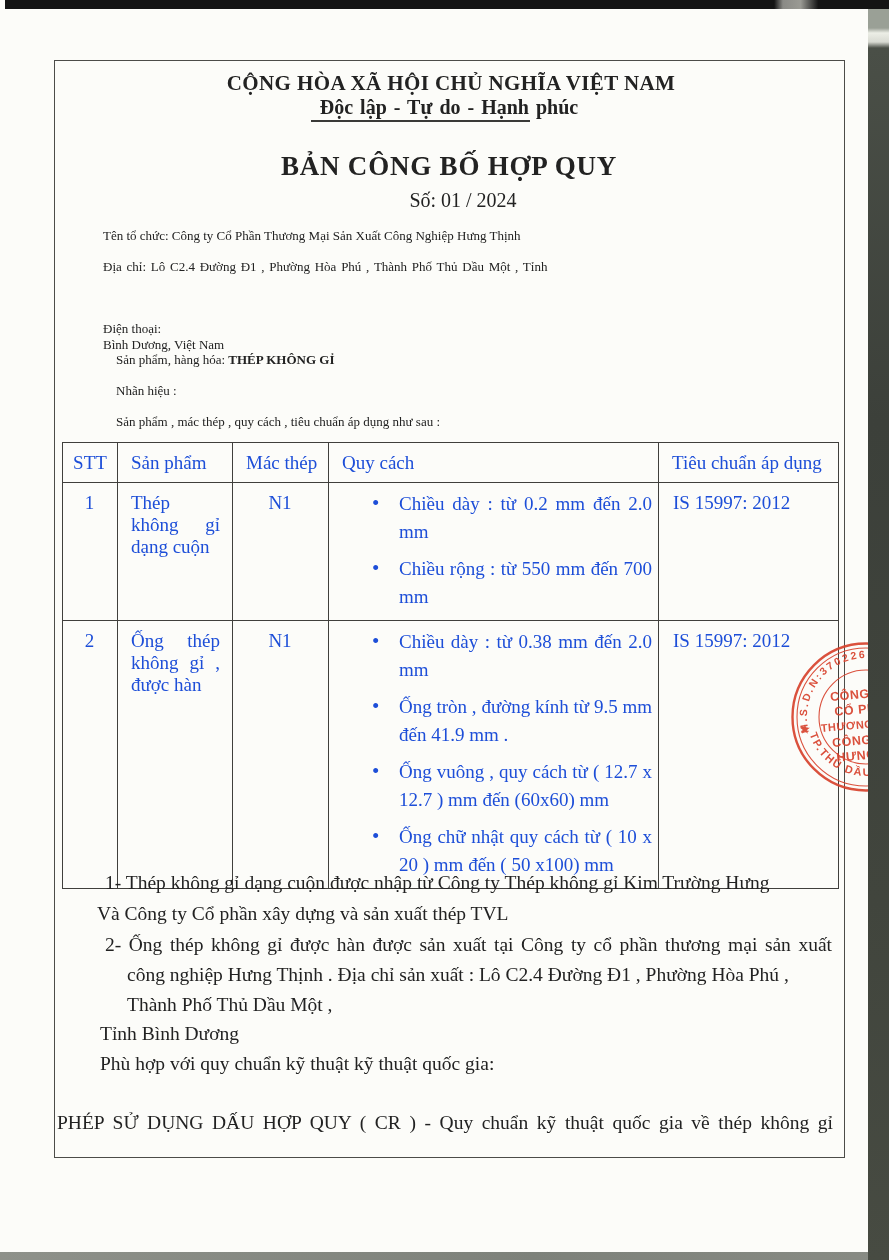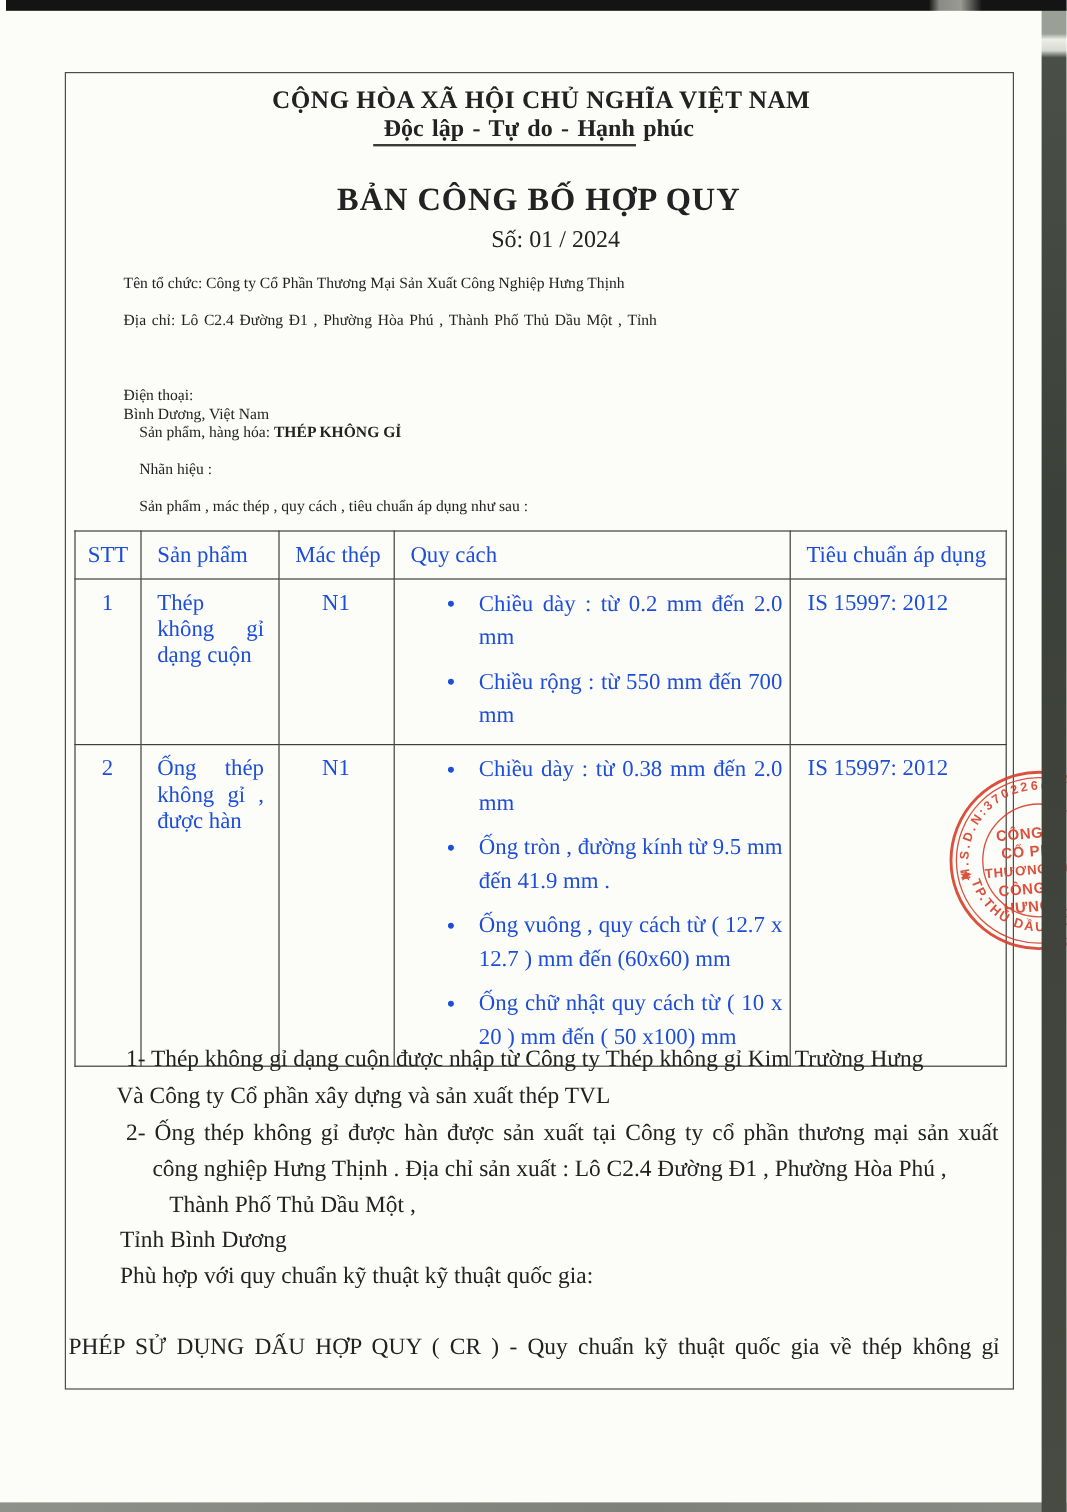--- a/index.html
+++ b/index.html
@@ -46,21 +46,21 @@
   ul.specs li{position:relative;line-height:28px;margin-bottom:9px;}
   ul.specs li::before{content:"\2022";position:absolute;left:-27px;top:-1px;font-size:21px;}
   td.std{padding:9px 4px 0 14px;}
   
   .note{font-size:19.5px;white-space:nowrap;z-index:2;}
   .jst{white-space:normal;text-align:justify;text-align-last:justify;}
   .n0{top:872px;left:105px;}
   .n1{top:903px;left:97px;}
   .n2{top:934px;left:105px;width:727px;}
   .n3{top:964px;left:127px;}
-  .n4{top:994px;left:141px;}
+  .n4{top:994px;left:127px;}
   .n5{top:1023px;left:100px;}
   .n6{top:1053px;left:100px;font-family:Liberation Serif, serif;}
   .n7{top:1083px;left:103px;width:727px;}
   .n8{top:1112px;left:57px;width:776px;}
   
   .stamp{left:780px;top:630px;z-index:3;opacity:.92;}
 </style>
 </head>
 <body>
 

